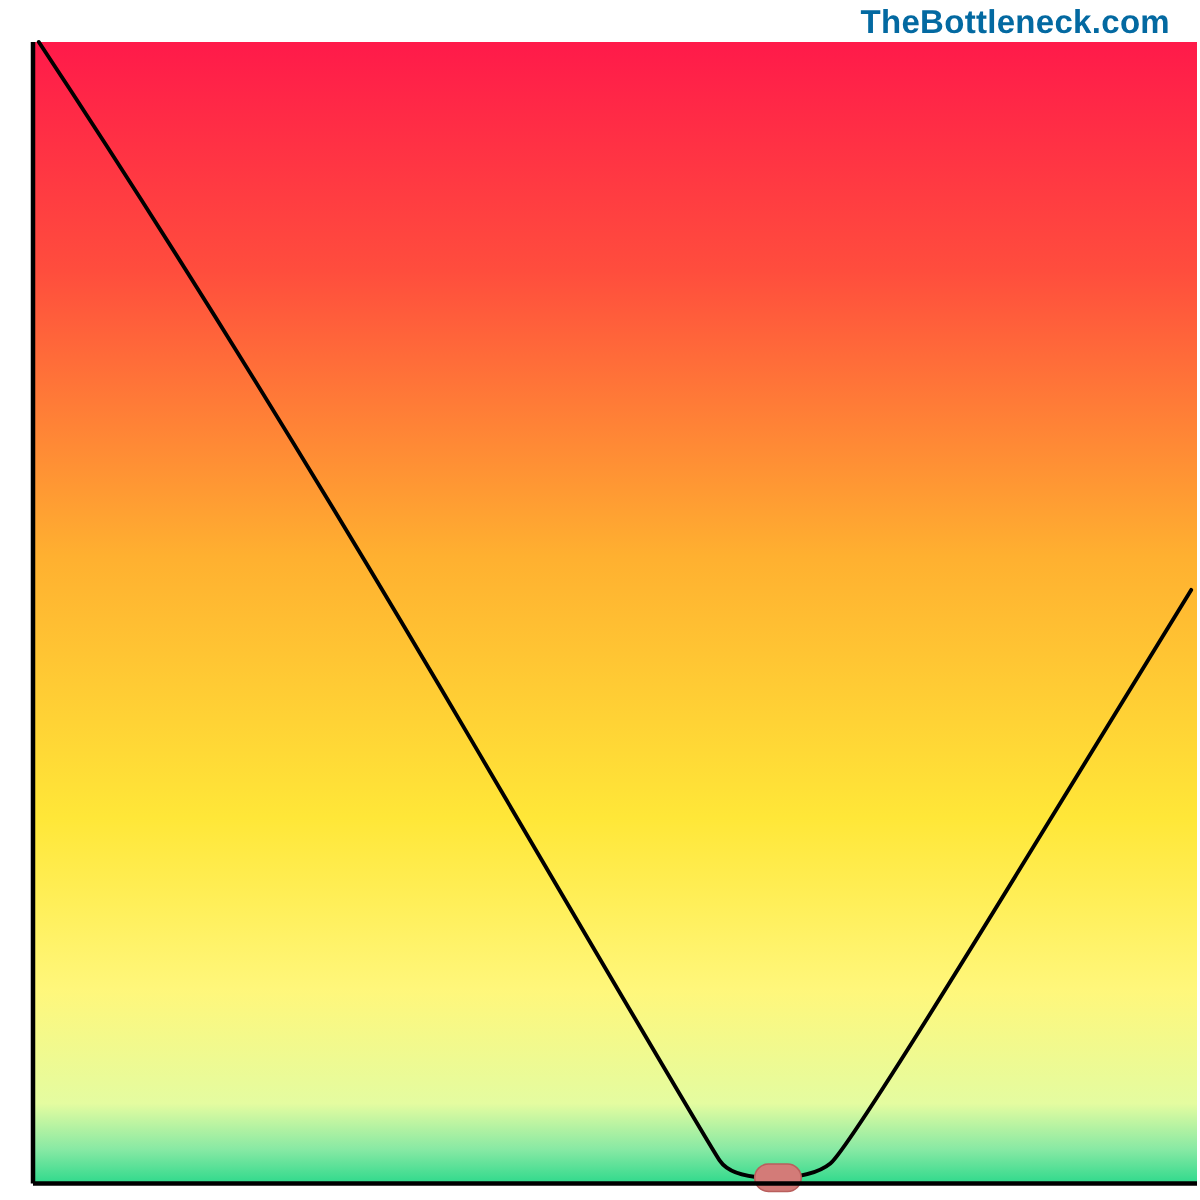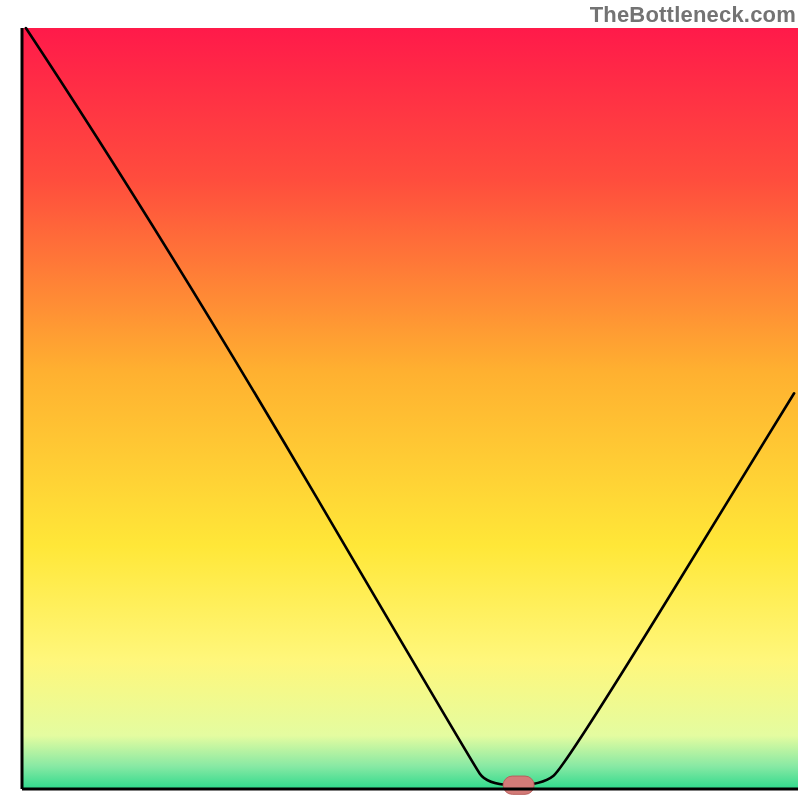--- a/index.html
+++ b/index.html
@@ -11,22 +11,22 @@
     font-family: Arial, Helvetica, sans-serif;
   }
   .container {
     position: relative;
     width: 800px;
     height: 800px;
   }
   .watermark {
     position: absolute;
     top: 2px;
-    right: 4px;
-    color: #737373;
+    right: 20px;
+    color: #0369a1;
     font-size: 22px;
     font-weight: 600;
     letter-spacing: 0.2px;
     z-index: 10;
   }
   svg {
     display: block;
   }
 </style>
 </head>

